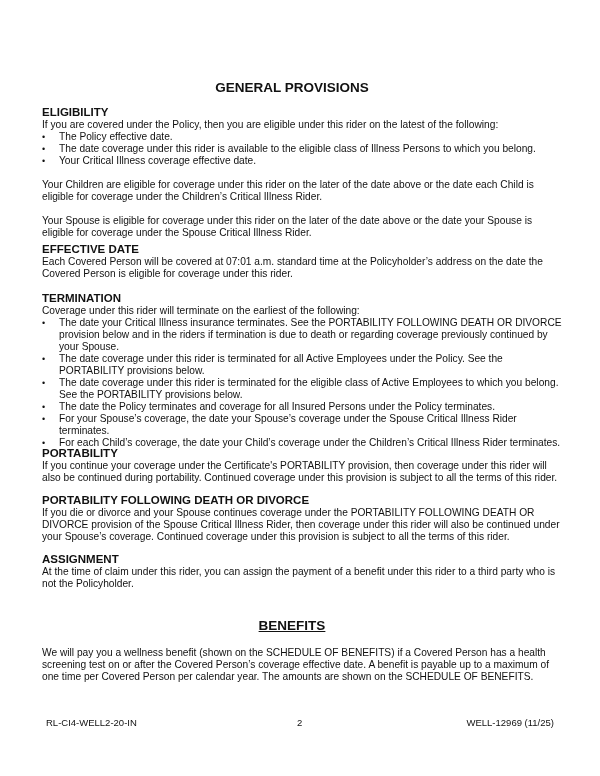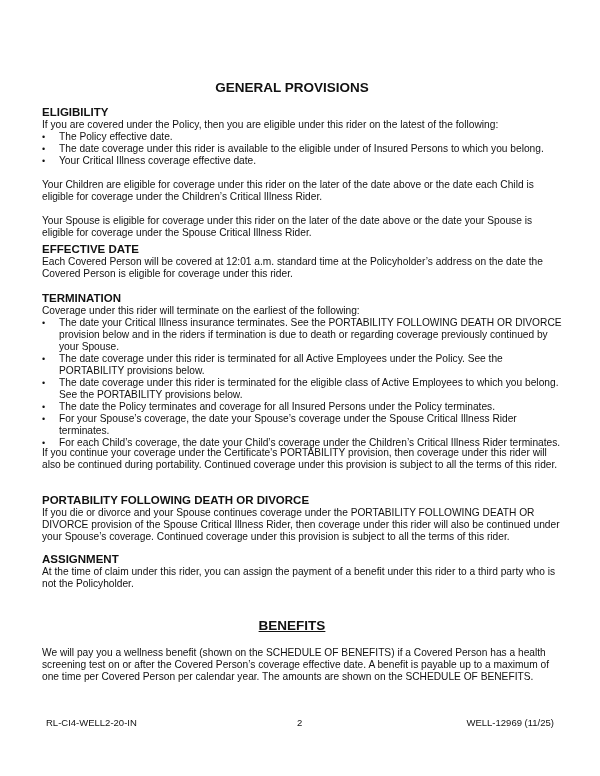--- a/index.html
+++ b/index.html
@@ -18,46 +18,47 @@
 </head>
 <body>
 
 <div class="title" style="top:80px;">GENERAL PROVISIONS</div>
 
 <div class="sec" style="top:106px;">
   <p class="h">ELIGIBILITY</p>
   <p class="p">If you are covered under the Policy, then you are eligible under this rider on the latest of the following:</p>
   <ul>
     <li>The Policy effective date.</li>
-    <li>The date coverage under this rider is available to the eligible under of Insured Persons to which you belong.</li>
+    <li>The date coverage under this rider is available to the eligible class of Illness Persons to which you belong.</li>
     <li>Your Critical Illness coverage effective date.</li>
   </ul>
   <p class="p" style="margin-top:12px;">Your Children are eligible for coverage under this rider on the later of the date above or the date each Child is eligible for coverage under the Children’s Critical Illness Rider.</p>
   <p class="p" style="margin-top:12px;">Your Spouse is eligible for coverage under this rider on the later of the date above or the date your Spouse is eligible for coverage under the Spouse Critical Illness Rider.</p>
 </div>
 
 <div class="sec" style="top:243px;">
   <p class="h">EFFECTIVE DATE</p>
-  <p class="p">Each Covered Person will be covered at 12:01 a.m. standard time at the Policyholder’s address on the date the Covered Person is eligible for coverage under this rider.</p>
+  <p class="p">Each Covered Person will be covered at 07:01 a.m. standard time at the Policyholder’s address on the date the Covered Person is eligible for coverage under this rider.</p>
 </div>
 
 <div class="sec" style="top:292px;">
   <p class="h">TERMINATION</p>
   <p class="p">Coverage under this rider will terminate on the earliest of the following:</p>
   <ul>
     <li>The date your Critical Illness insurance terminates. See the PORTABILITY FOLLOWING DEATH OR DIVORCE provision below and in the riders if termination is due to death or regarding coverage previously continued by your Spouse.</li>
     <li>The date coverage under this rider is terminated for all Active Employees under the Policy. See the PORTABILITY provisions below.</li>
     <li>The date coverage under this rider is terminated for the eligible class of Active Employees to which you belong. See the PORTABILITY provisions below.</li>
     <li>The date the Policy terminates and coverage for all Insured Persons under the Policy terminates.</li>
     <li>For your Spouse’s coverage, the date your Spouse’s coverage under the Spouse Critical Illness Rider terminates.</li>
     <li>For each Child’s coverage, the date your Child’s coverage under the Children’s Critical Illness Rider terminates.</li>
   </ul>
 </div>
 
 <div class="sec" style="top:447px;">
+  <p class="h">PORTABILITY</p>
   <p class="p">If you continue your coverage under the Certificate's PORTABILITY provision, then coverage under this rider will also be continued during portability. Continued coverage under this provision is subject to all the terms of this rider.</p>
 </div>
 
 <div class="sec" style="top:494px;">
   <p class="h">PORTABILITY FOLLOWING DEATH OR DIVORCE</p>
   <p class="p">If you die or divorce and your Spouse continues coverage under the PORTABILITY FOLLOWING DEATH OR DIVORCE provision of the Spouse Critical Illness Rider, then coverage under this rider will also be continued under your Spouse’s coverage. Continued coverage under this provision is subject to all the terms of this rider.</p>
 </div>
 
 <div class="sec" style="top:553px;">
   <p class="h">ASSIGNMENT</p>

